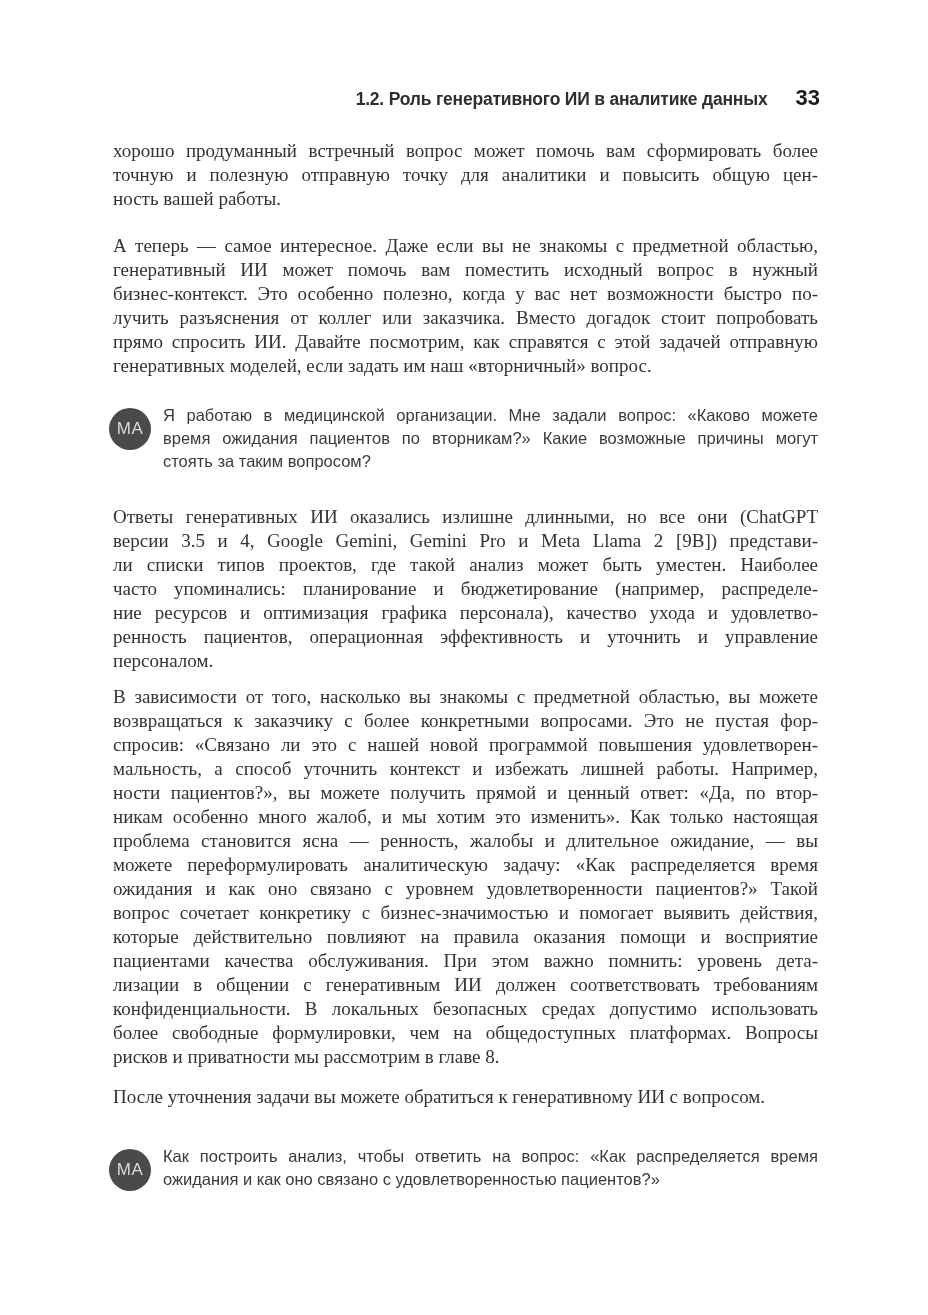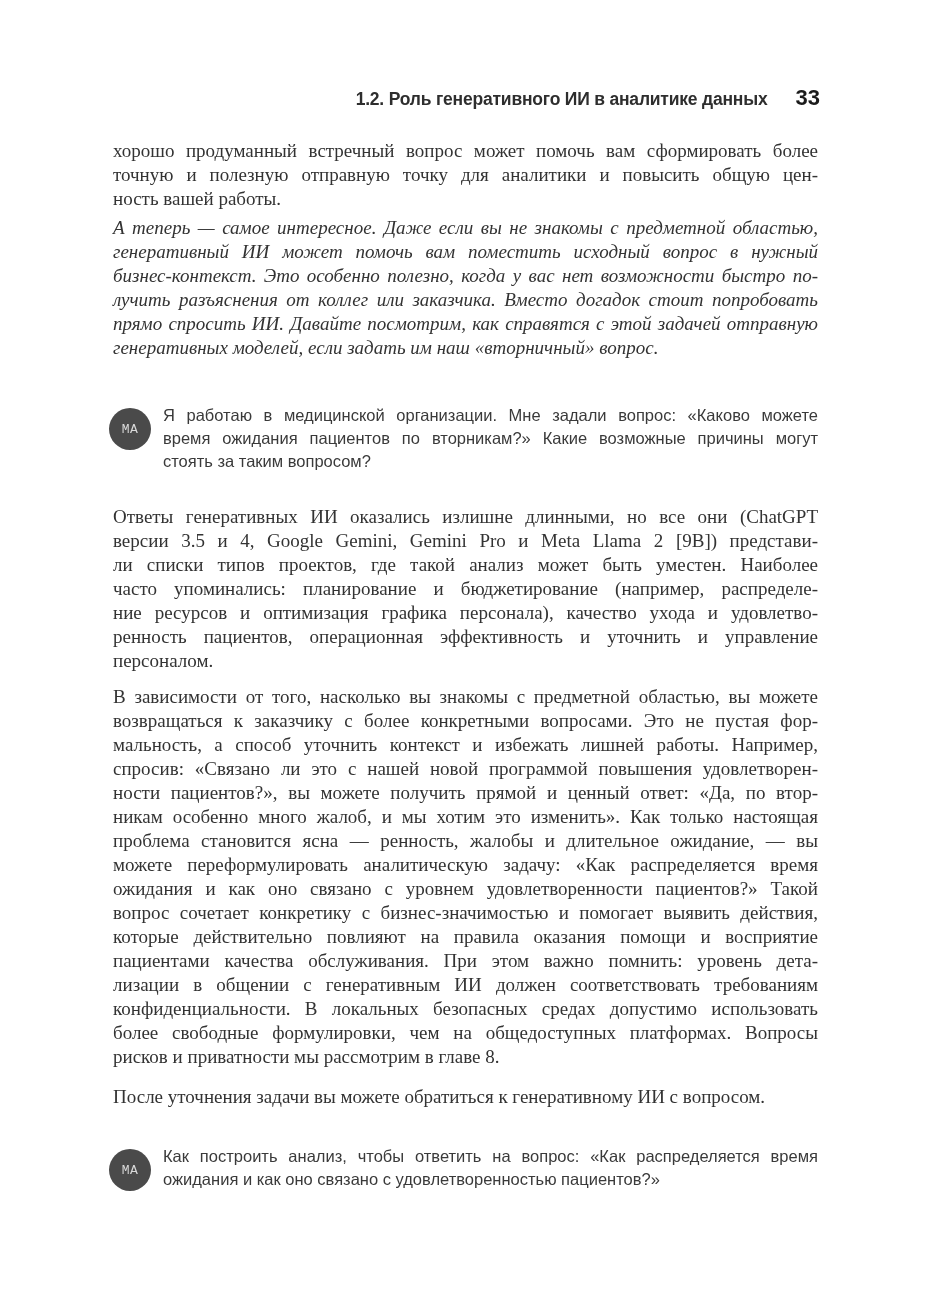--- a/index.html
+++ b/index.html
@@ -37,21 +37,21 @@
     font-weight: 700;
     color: var(--number-color, #1b1b1b);
   }
   
   .block {
     position: absolute;
     left: 113px;
     width: 705px;
   }
   .block-0 { top: 139px; }
-  .block-1 { top: 216px; font-style: italic; }
+  .block-1 { top: 234px; }
   .block-2 { top: 404px; }
   .block-3 { top: 505px; }
   .block-4 { top: 685px; }
   .block-5 { top: 1085px; }
   .block-6 { top: 1145px; }
 
   .paragraph .line {
     font-family: "Liberation Serif", serif;
     font-size: 19px;
     line-height: 24px;
@@ -72,22 +72,22 @@
     top: 4px;
     width: 42px;
     height: 42px;
     border-radius: 50%;
     background: var(--avatar-bg, #4a4a4a);
     display: flex;
     align-items: center;
     justify-content: center;
   }
   .chat .avatar span {
-    font-family: Liberation Mono, monospace;
-    font-size: 13px;
+    font-family: Liberation Sans, sans-serif;
+    font-size: 17px;
     letter-spacing: 0.5px;
     color: var(--avatar-text, #d9d9d9);
   }
   .chat .chat-text {
     margin-left: 50px;
     width: 655px;
   }
   .chat .chat-text .line {
     font-family: "Liberation Sans", sans-serif;
     font-size: 16.5px;
@@ -138,22 +138,22 @@
         <div class="line">версии 3.5 и 4, Google Gemini, Gemini Pro и Meta Llama 2 [9B]) представи-</div>
         <div class="line">ли списки типов проектов, где такой анализ может быть уместен. Наиболее</div>
         <div class="line">часто упоминались: планирование и бюджетирование (например, распределе-</div>
         <div class="line">ние ресурсов и оптимизация графика персонала), качество ухода и удовлетво-</div>
         <div class="line">ренность пациентов, операционная эффективность и уточнить и управление</div>
         <div class="line last">персоналом.</div>
       </div>
       <div class="block block-4 paragraph">
         <div class="line">В зависимости от того, насколько вы знакомы с предметной областью, вы можете</div>
         <div class="line">возвращаться к заказчику с более конкретными вопросами. Это не пустая фор-</div>
+        <div class="line">спросив: «Связано ли это с нашей новой программой повышения удовлетворен-</div>
         <div class="line">мальность, а способ уточнить контекст и избежать лишней работы. Например,</div>
-        <div class="line">спросив: «Связано ли это с нашей новой программой повышения удовлетворен-</div>
         <div class="line">ности пациентов?», вы можете получить прямой и ценный ответ: «Да, по втор-</div>
         <div class="line">никам особенно много жалоб, и мы хотим это изменить». Как только настоящая</div>
         <div class="line">проблема становится ясна — ренность, жалобы и длительное ожидание, — вы</div>
         <div class="line">можете переформулировать аналитическую задачу: «Как распределяется время</div>
         <div class="line">ожидания и как оно связано с уровнем удовлетворенности пациентов?» Такой</div>
         <div class="line">вопрос сочетает конкретику с бизнес-значимостью и помогает выявить действия,</div>
         <div class="line">которые действительно повлияют на правила оказания помощи и восприятие</div>
         <div class="line">пациентами качества обслуживания. При этом важно помнить: уровень дета-</div>
         <div class="line">лизации в общении с генеративным ИИ должен соответствовать требованиям</div>
         <div class="line">конфиденциальности. В локальных безопасных средах допустимо использовать</div>

